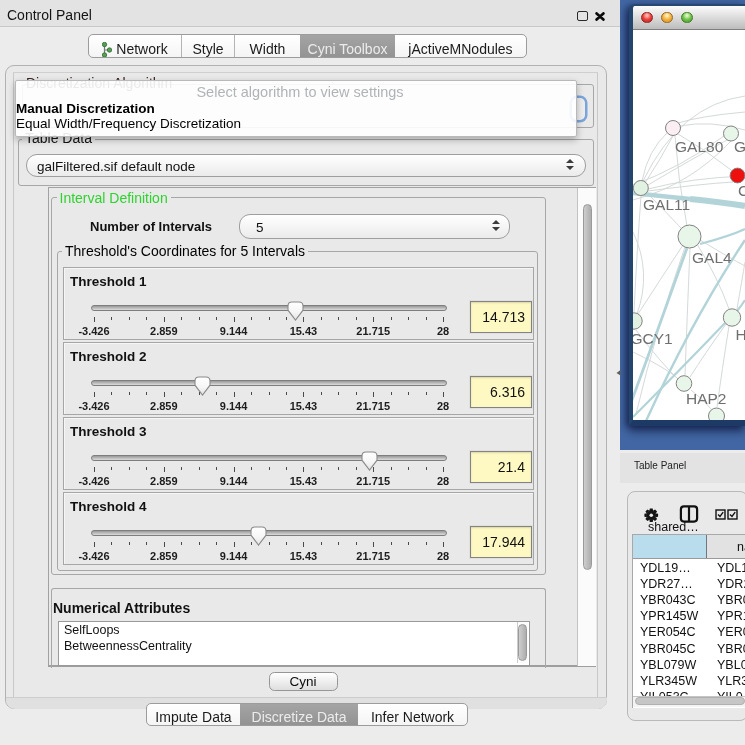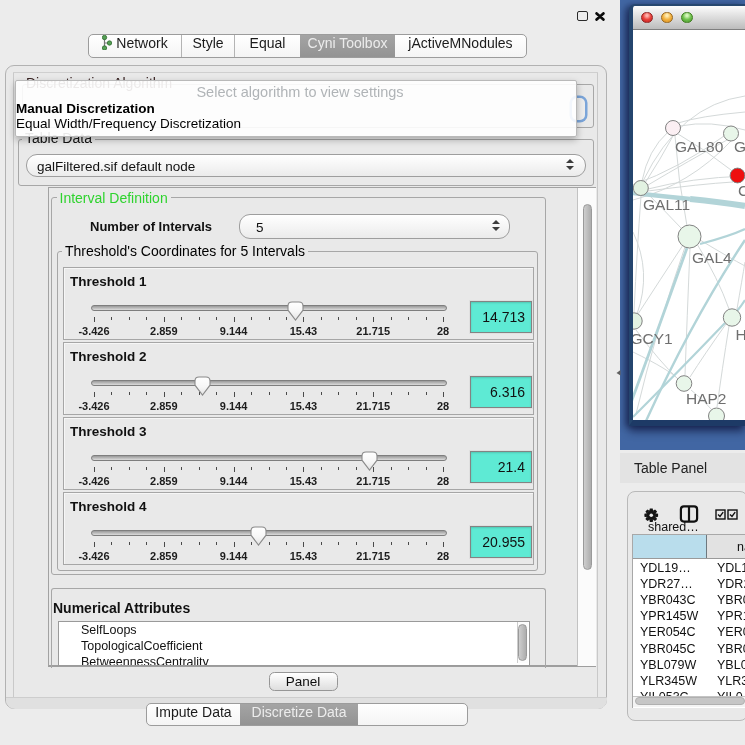--- a/index.html
+++ b/index.html
@@ -7,21 +7,21 @@
   font-family:"Liberation Sans",sans-serif;}
 #root{position:relative;width:745px;height:745px;}
 .abs{position:absolute;}
 .txt{position:absolute;white-space:nowrap;}
 
 #cph{left:0;top:0;width:620px;height:26px;background:#e3e3e3;border-bottom:1px solid #c9c9c9;}
 #cph .title{left:7px;top:6.5px;font-size:14px;color:#141414;}
 #floatbtn{left:577px;top:11px;width:8.5px;height:8px;border:1.4px solid #2a2a2a;border-radius:2px;}
 
 .tabbar{border:1px solid #9c9c9c;border-radius:5px;background:linear-gradient(#ffffff,#f4f4f4);overflow:hidden;display:flex;}
-.tabbar .seg{height:100%;display:flex;align-items:flex-start;justify-content:center;
+.tabbar .seg{height:100%;display:flex;align-items:flex-end;justify-content:center;
   font-size:14px;color:#1b1b1b;box-sizing:border-box;}
 .tabbar .sep{border-left:1px solid #b4b4b4;}
 .tabbar .sel{background:linear-gradient(#a4a4a4,#939393);color:#ececec;}
 #toptabs{left:88px;top:34px;width:437px;height:22px;}
 #bottabs{left:146px;top:703px;width:320px;height:21px;}
 
 #tabpanel{left:5px;top:65px;width:602px;height:644px;background:#e9e9e9;
   border:1px solid #b2b2b2;border-radius:9px;box-sizing:border-box;}
 .gbox{position:absolute;border:1px solid #a7a7a7;border-radius:3px;}
 .gtitle{position:absolute;font-size:14px;background:#e9e9e9;padding:0 3px;white-space:nowrap;}
@@ -33,34 +33,34 @@
 .arrows .up{width:0;height:0;border-left:4px solid transparent;border-right:4px solid transparent;
   border-bottom:4.5px solid #3c3c3c;margin-bottom:2.5px;}
 .arrows .dn{width:0;height:0;border-left:4px solid transparent;border-right:4px solid transparent;
   border-top:4.5px solid #3c3c3c;}
 
 .tpanel{position:absolute;left:63px;width:471px;height:73px;border:1px solid #a6a6a6;
   box-shadow:inset 1px 1px 0 #f6f6f6;background:#e9e9e9;box-sizing:border-box;}
 .tlabel{position:absolute;left:6px;top:5.5px;font-weight:bold;font-size:13.5px;color:#111;}
 .track{position:absolute;left:27px;top:37px;width:354px;height:4px;border:1px solid #7e7e7e;
   border-radius:3px;background:linear-gradient(#999,#dcdcdc);}
-.vbox{position:absolute;left:406px;top:33px;width:54px;height:30px;background:#5eead4;
+.vbox{position:absolute;left:406px;top:33px;width:54px;height:30px;background:#fef9c3;
   border:1px solid #838383;box-shadow:inset 0 1px 2px rgba(0,0,0,0.15),0 0 0 1px #e0e0e0;font-size:14px;color:#111;
   text-align:right;line-height:30px;padding-right:6px;}
 .tick{position:absolute;width:1px;background:#4a4a4a;top:48.5px;}
 .tick.mn{height:3.5px;}
 .tick.mj{height:5.5px;}
 .tl{position:absolute;top:56.5px;font-size:11px;font-weight:bold;color:#1d1d1d;transform:translateX(-50%);}
 .thumb{position:absolute;top:33px;width:17px;height:20px;}
 
 .sbv{position:absolute;border-radius:6px;background:linear-gradient(90deg,#cecece,#adadad);border:1px solid #9a9a9a;box-sizing:border-box;}
 .sbh{position:absolute;border-radius:4px;background:#c6c6c6;border:1px solid #b0b0b0;box-sizing:border-box;}
 
 #attrlist{left:58px;top:621px;width:470px;height:43px;background:#fff;border:1px solid #9a9a9a;overflow:hidden;}
-#attrlist div{font-size:12.5px;color:#111;padding-left:22px;height:16px;line-height:16px;}
+#attrlist div{font-size:12.5px;color:#111;padding-left:5px;height:16px;line-height:16px;}
 
 #apply{left:268.5px;top:671.5px;width:67px;height:17.5px;border:1px solid #969696;border-radius:5.5px;
   background:linear-gradient(#ffffff,#dedede);font-size:13.5px;color:#0d0d0d;text-align:center;line-height:17px;}
 
 #desktop{left:620px;top:0;width:125px;height:450px;background:#4166a3;overflow:hidden;}
 #netwin{position:absolute;left:9px;top:4px;width:116px;height:422px;background:#fff;
   border-left:4px solid #24456e;border-top:2px solid #26476f;border-bottom:6px solid #1d3a66;
   border-radius:6px 0 0 0;box-sizing:border-box;
   box-shadow:-4px 1px 6px rgba(0,0,35,.42),0 6px 8px rgba(0,0,35,.45);}
 #titlebar{position:absolute;left:0;top:0;right:0;height:23px;
@@ -71,36 +71,39 @@
 #tpwin{left:627px;top:491px;width:121px;height:230px;background:#e9e9e9;border:1px solid #b9b9b9;border-radius:8px;box-sizing:border-box;}
 .cell{position:absolute;font-size:12.5px;color:#111;}
 
 #popup{left:15px;top:79.5px;width:562px;height:57px;background:rgba(255,255,255,0.90);
   border:1px solid #b9b9b9;border-radius:2px;box-shadow:0 3px 7px rgba(0,0,0,0.28);box-sizing:border-box;}
 </style>
 </head>
 <body>
 <div id="root">
 
+  <div class="abs" id="cph">
+    <div class="txt title">Control Panel</div>
+  </div>
   <div class="abs" id="floatbtn"></div>
   <svg class="abs" style="left:594.5px;top:12px" width="10" height="9" viewBox="0 0 10 9">
       <path d="M1.6,1.4 L8.4,7.6 M8.4,1.4 L1.6,7.6" stroke="#0a0a0a" stroke-width="2.7" stroke-linecap="round"></path>
     </svg>
 
   <div class="abs tabbar" id="toptabs">
     <div class="seg" style="width:92px">
       <svg width="10" height="15" viewBox="0 0 10 15" style="margin-right:4px">
         <path d="M2.5,3 L2.5,13 M2.5,8 L7.5,8" stroke="#777" stroke-width="1.2" fill="none"></path>
         <circle cx="2.5" cy="2.5" r="2.2" fill="#55a055" stroke="#2e6b2e" stroke-width="0.8"></circle>
         <circle cx="7.5" cy="8" r="2.2" fill="#55a055" stroke="#2e6b2e" stroke-width="0.8"></circle>
         <circle cx="2.5" cy="13" r="2.2" fill="#55a055" stroke="#2e6b2e" stroke-width="0.8"></circle>
       </svg>
       Network</div>
     <div class="seg sep" style="width:53px">Style</div>
-    <div class="seg sep" style="width:66px">Equal</div>
+    <div class="seg sep" style="width:66px">Width</div>
     <div class="seg sel" style="width:95px">Cyni Toolbox</div>
     <div class="seg" style="width:131px">jActiveMNodules</div>
   </div>
 
   <div class="abs" id="tabpanel"></div>
   <div class="abs" style="left:12.5px;top:72px;width:1px;height:625px;background:#c9c9c9"></div>
   <div class="abs" style="left:597px;top:72px;width:1px;height:625px;background:#c9c9c9"></div>
   <div class="abs" style="left:12.5px;top:72px;width:585.5px;height:1px;background:#cfcfcf"></div>
 
   <div class="gbox" style="left:22px;top:84px;width:570px;height:42px"></div>
@@ -297,40 +300,40 @@
         <svg class="thumb" style="left:185.50px" width="17" height="20" viewBox="0 0 17 20">
     <defs>
             <linearGradient id="thg3" x1="0" y1="0" x2="0" y2="1">
       <stop offset="0" stop-color="#ffffff"></stop>
               <stop offset="0.55" stop-color="#f6f6f6"></stop>
               <stop offset="1" stop-color="#e3e3e3"></stop>
             </linearGradient>
           </defs>
     <path d="M1,5 Q1,1 5,1 L12,1 Q16,1 16,5 L16,9.2 L8.5,19 L1,9.2 Z" fill="url(#thg3)" stroke="#8a8a8a" stroke-width="1.1"></path>
         </svg>
-        <div class="vbox">20.955</div>
+        <div class="vbox">17.944</div>
       </div>
     </div>
 
   <div class="gbox" style="left:50.5px;top:588px;width:493px;height:79px;border-radius:3px 3px 0 0;border-bottom:none"></div>
   <div class="txt" style="left:53px;top:600px;font-size:14px;font-weight:bold;color:#111">Numerical Attributes</div>
   <div class="abs" id="attrlist">
     <div>SelfLoops</div>
-    <div>TopologicalCoefficient</div>
     <div>BetweennessCentrality</div>
   </div>
   <div class="abs" style="left:516.5px;top:622px;width:11px;height:41px;background:#fcfcfc;border-left:1px solid #ccc;box-sizing:border-box"></div>
   <div class="sbv" style="left:518px;top:623.5px;width:8.5px;height:37px"></div>
 
   <div class="abs" style="left:6px;top:697px;width:601px;height:11px;background:#e0e0e0;border-top:1px solid #cdcdcd;border-radius:0 0 9px 9px"></div>
-  <div class="abs" id="apply">Panel</div>
+  <div class="abs" id="apply">Cyni</div>
 
   <div class="abs tabbar" id="bottabs">
     <div class="seg" style="width:93px">Impute Data</div>
     <div class="seg sel" style="width:118px">Discretize Data</div>
+    <div class="seg" style="width:109px">Infer Network</div>
   </div>
 
   <div class="abs" id="desktop">
     <div id="netwin">
       <div id="titlebar">
         <div class="tlight" style="left:8.3px;background:radial-gradient(circle at 50% 28%,#ffb3ad 10%,#e8413a 50%,#c22020 95%);border:1px solid #8e2323"></div>
         <div class="tlight" style="left:28.2px;background:radial-gradient(circle at 50% 28%,#ffedb3 10%,#f2b240 50%,#dc9020 95%);border:1px solid #97661c"></div>
         <div class="tlight" style="left:48.1px;background:radial-gradient(circle at 50% 28%,#d8f7bd 10%,#70c24e 50%,#4a982d 95%);border:1px solid #3e7d1f"></div>
       </div>
     </div>
@@ -386,21 +389,21 @@
       <text x="630.5" y="344" font-size="15.5" fill="#6f6f6f" font-family="Liberation Sans,sans-serif">GCY1</text>
       <text x="735.5" y="340" font-size="15.5" fill="#6f6f6f" font-family="Liberation Sans,sans-serif">H</text>
       <text x="686" y="404" font-size="15.5" fill="#6f6f6f" font-family="Liberation Sans,sans-serif">HAP2</text>
     </svg>
 
   <svg class="abs" style="left:615.5px;top:369px" width="5" height="7" viewBox="0 0 5 7">
     <path d="M4.5,1 L0.5,4 L4.5,6.5 Z" fill="#5f5f5f"></path>
   </svg>
 
   <div class="abs" id="tph">
-      <div class="txt" style="left:14px;top:7px;font-size:14px;color:#222">Table Panel</div>
+      <div class="txt" style="left:14px;top:7px;font-size:10px;color:#222">Table Panel</div>
     </div>
   <div class="abs" id="tpwin"></div>
   <div id="tpcontent">
       <svg class="abs" style="left:644px;top:507.5px" width="14.5" height="14.5" viewBox="0 0 17 17">
     <g fill="#151515">
           <path d="M13.62,6.24 L16.52,6.81 L16.52,10.19 L13.62,10.76 Z M13.72,10.52 L15.37,12.98 L12.98,15.37 L10.52,13.72 Z M10.76,13.62 L10.19,16.52 L6.81,16.52 L6.24,13.62 Z M6.48,13.72 L4.02,15.37 L1.63,12.98 L3.28,10.52 Z M3.38,10.76 L0.48,10.19 L0.48,6.81 L3.38,6.24 Z M3.28,6.48 L1.63,4.02 L4.02,1.63 L6.48,3.28 Z M6.24,3.38 L6.81,0.48 L10.19,0.48 L10.76,3.38 Z M10.52,3.28 L12.98,1.63 L15.37,4.02 L13.72,6.48 Z "></path>
           <circle cx="8.5" cy="8.5" r="5.7"></circle>
           <circle cx="8.5" cy="8.5" r="2.1" fill="#e9e9e9"></circle>
         </g>
       </svg>

